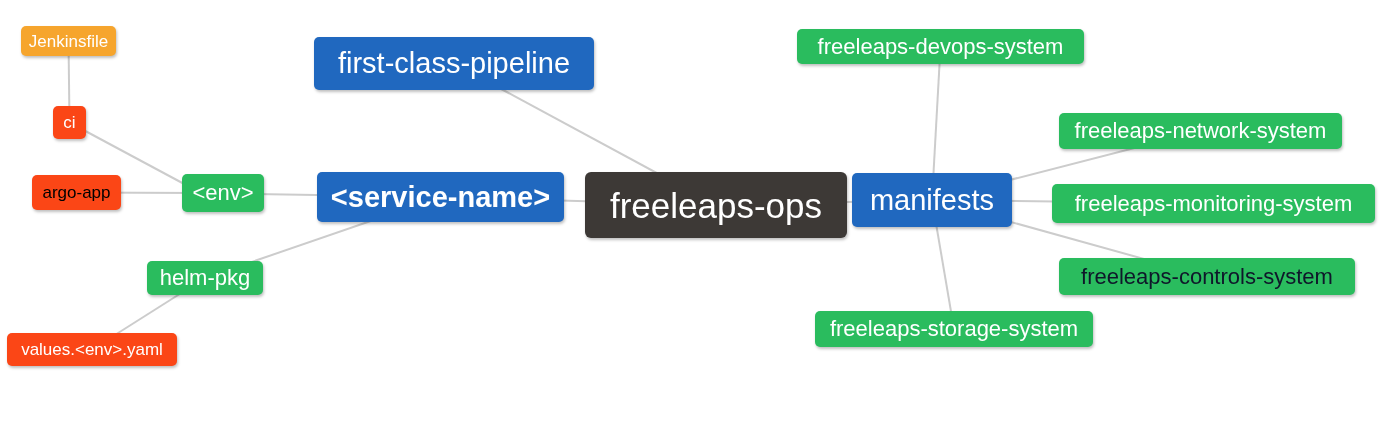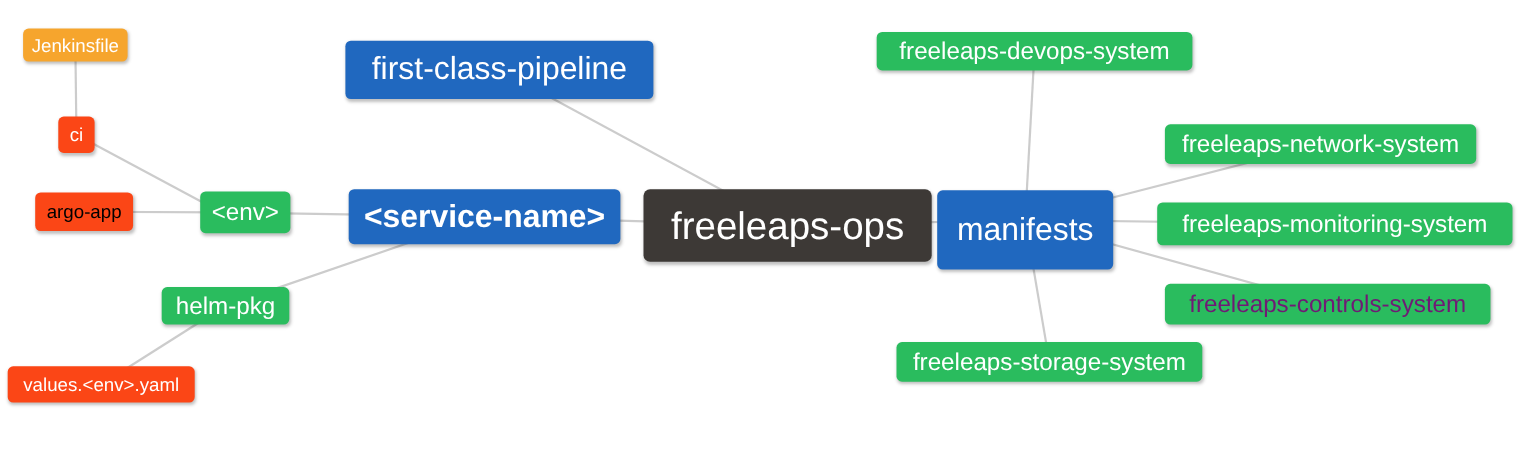--- a/index.html
+++ b/index.html
@@ -79,31 +79,31 @@
     </div>
     <div class="node lg" style="left: 314px; top: 37px; width: 280px; height: 53px; background: rgb(32, 104, 191); color: rgb(255, 255, 255); align-items: center;">
       <span>first-class-pipeline</span>
     </div>
     <div class="node lg" style="left: 317px; top: 172px; width: 247px; height: 50px; background: rgb(32, 104, 191); color: rgb(255, 255, 255); font-weight: bold;">
       <span>&lt;service-name&gt;</span>
     </div>
     <div class="node xl" style="left: 585px; top: 172px; width: 262px; height: 66px; background: rgb(61, 57, 54); color: rgb(255, 255, 255);">
       <span>freeleaps-ops</span>
     </div>
-    <div class="node lg" style="left: 852px; top: 173px; width: 160px; height: 72px; background: rgb(32, 104, 191); color: rgb(255, 255, 255);">
+    <div class="node lg" style="left: 852px; top: 173px; width: 160px; height: 54px; background: rgb(32, 104, 191); color: rgb(255, 255, 255);">
       <span>manifests</span>
     </div>
     <div class="node md" style="left: 797px; top: 29px; width: 287px; height: 35px; background: rgb(42, 188, 94); color: rgb(255, 255, 255);">
       <span>freeleaps-devops-system</span>
     </div>
     <div class="node md" style="left: 1059px; top: 113px; width: 283px; height: 36px; background: rgb(42, 188, 94); color: rgb(255, 255, 255);">
       <span>freeleaps-network-system</span>
     </div>
     <div class="node md" style="left: 1052px; top: 184px; width: 323px; height: 39px; background: rgb(42, 188, 94); color: rgb(255, 255, 255);">
       <span>freeleaps-monitoring-system</span>
     </div>
-    <div class="node md" style="left: 1059px; top: 258px; width: 296px; height: 37px; background: rgb(42, 188, 94); color: #701a75;">
+    <div class="node md" style="left: 1059px; top: 258px; width: 296px; height: 37px; background: rgb(42, 188, 94); color: #0f172a;">
       <span>freeleaps-controls-system</span>
     </div>
     <div class="node md" style="left: 815px; top: 311px; width: 278px; height: 36px; background: rgb(42, 188, 94); color: rgb(255, 255, 255);">
       <span>freeleaps-storage-system</span>
     </div>
   </div>
 
 </body></html>

